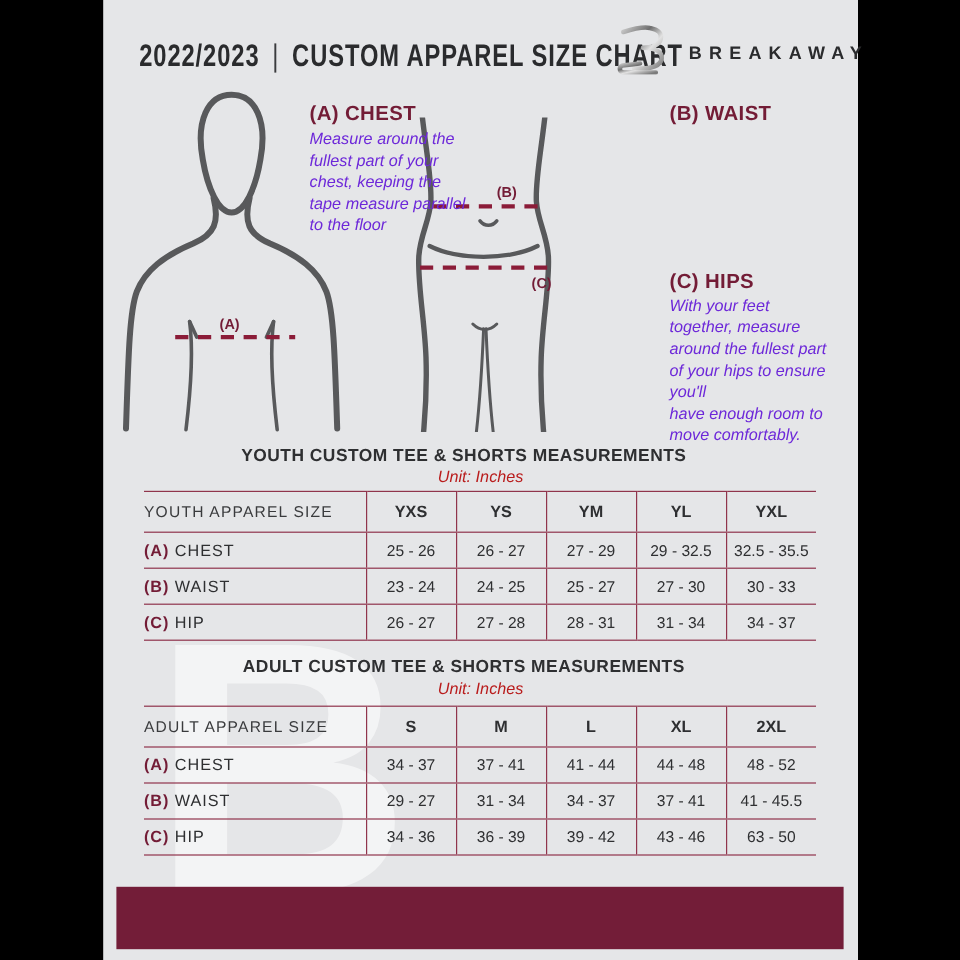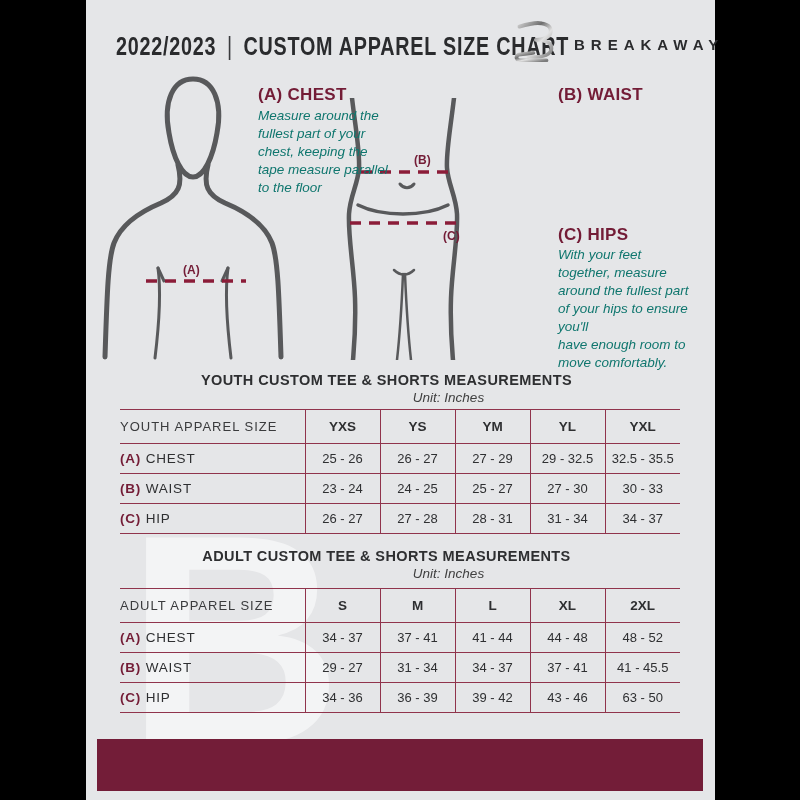--- a/index.html
+++ b/index.html
@@ -11,29 +11,29 @@
   .hdr-title{position:absolute;left:30px;top:31px;white-space:nowrap;
     font-weight:bold;font-size:26px;color:#2a2b2d;letter-spacing:1px;
     transform:scaleX(0.76) scaleY(1.0);transform-origin:left top;}
   .hdr-sep{margin:0 14px;font-weight:normal;color:#3a3b3d;}
   .logo{position:absolute;left:420px;top:16px;}
   .brand{position:absolute;left:488px;top:36px;font-weight:bold;font-size:15px;
     letter-spacing:6px;color:#2a2b2d;white-space:nowrap;}
 
   
   .guide-h{position:absolute;font-weight:bold;font-size:17px;color:#731c36;letter-spacing:.3px;white-space:nowrap;}
-  .guide-p{position:absolute;font-style:italic;font-size:13.5px;line-height:18px;color:#0f766e;white-space:pre-line;}
+  .guide-p{position:absolute;font-style:italic;font-size:13.5px;line-height:18px;color:#6d28d9;white-space:pre-line;}
   .diagram-svg{position:absolute;}
   .measure-label{position:absolute;font-weight:bold;font-size:12px;color:#731c36;}
 
   
   .sec-title{position:absolute;left:0;width:601px;text-align:center;font-weight:bold;
     font-size:14.5px;color:#2e2f31;letter-spacing:.4px;}
   .sec-unit{position:absolute;left:0;width:629px;text-align:center;font-style:italic;
-    font-size:13.5px;color:#404040;padding-left:48px;}
+    font-size:13.5px;color:#b91c1c;}
   .tbl-wrap{position:absolute;left:34px;width:560px;}
   table.size-table{width:560px;border-collapse:collapse;table-layout:fixed;}
   table.size-table col.c0{width:185px;}
   table.size-table col.cn{width:75px;}
   table.size-table td,table.size-table th{padding:0;vertical-align:middle;
     border-top:1.5px solid #90344c;border-bottom:1.5px solid #90344c;}
   table.size-table td:not(:first-child),table.size-table th:not(:first-child){border-left:1.5px solid #90344c;}
   table.size-table tr.hd th{height:33px;}
   table.size-table tr.dr td{height:29px;}
   .size-hd-label{text-align:left;padding-left:16px;font-weight:normal;font-size:13px;

